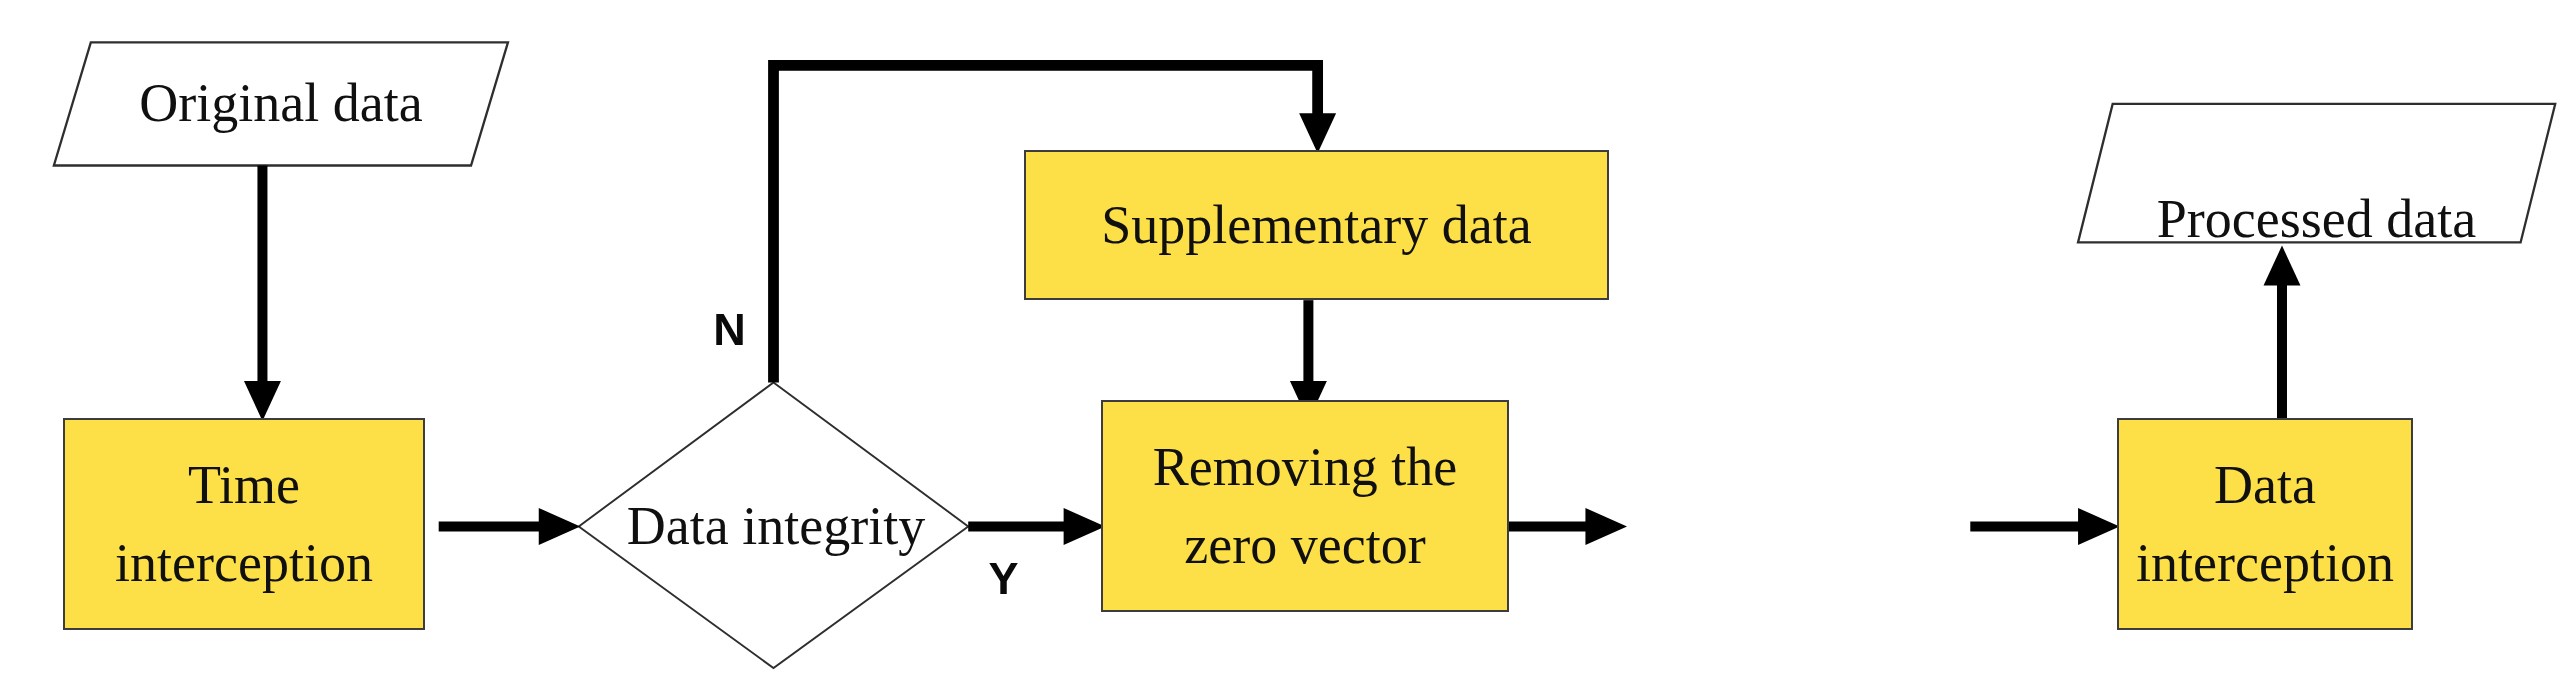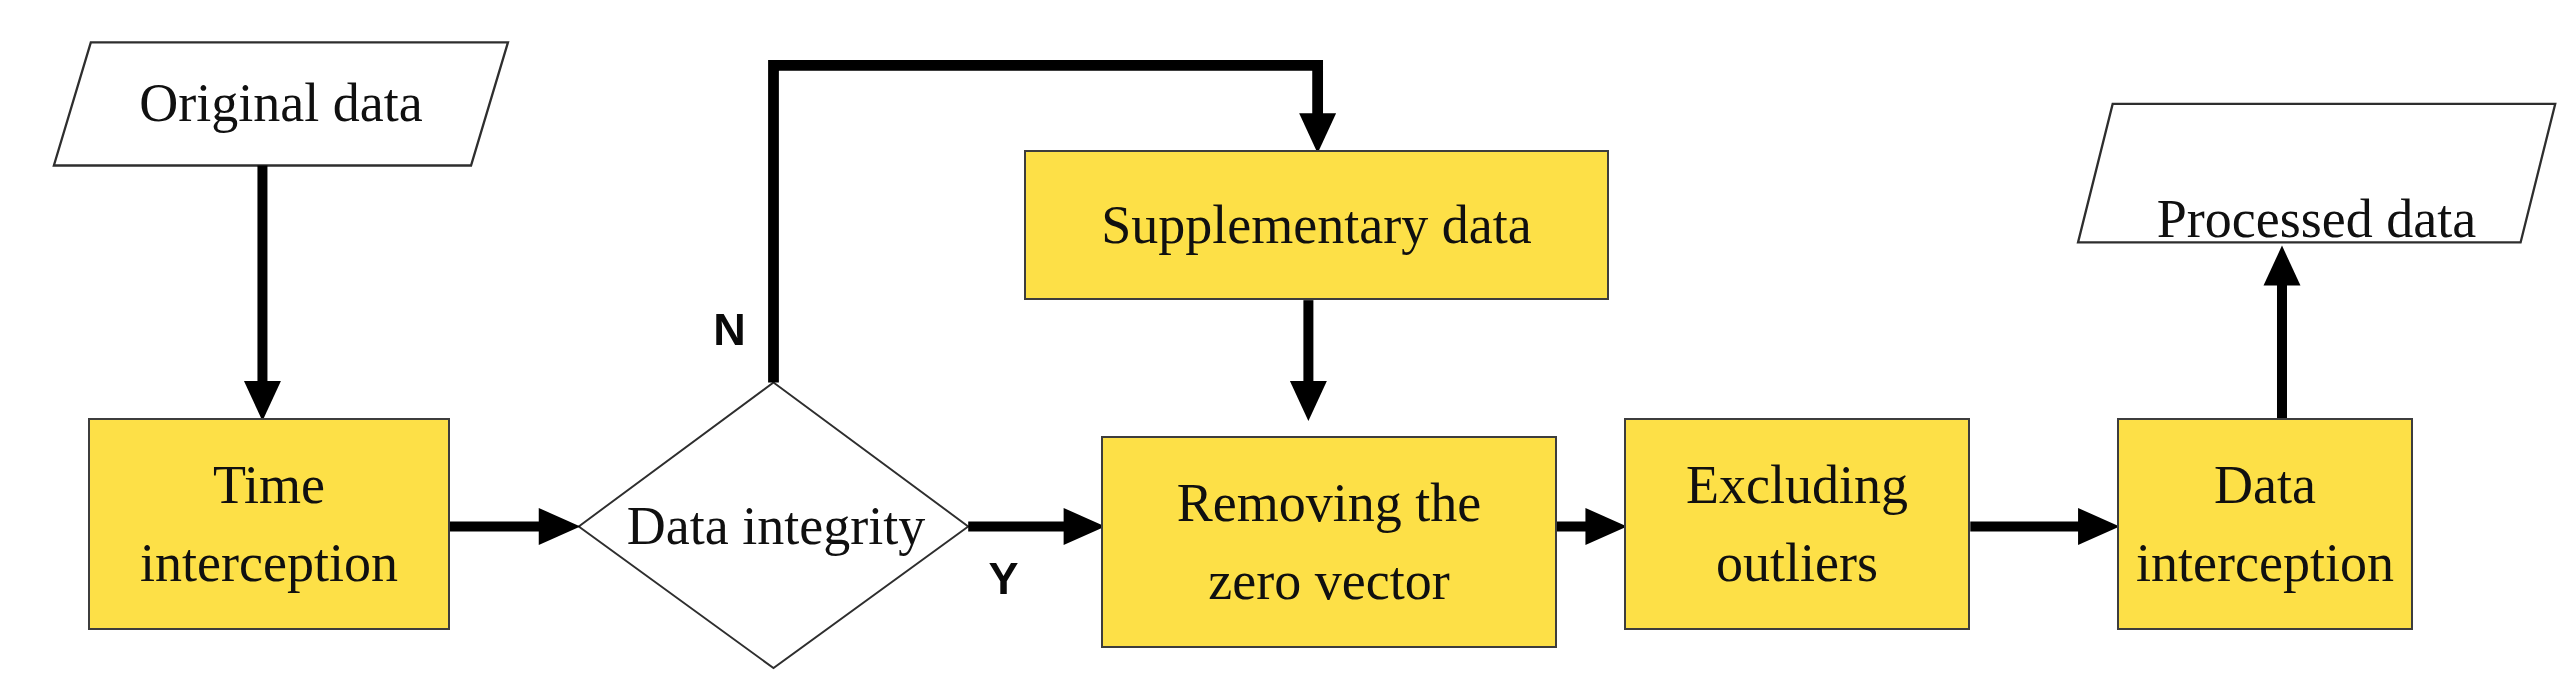--- a/index.html
+++ b/index.html
@@ -101,32 +101,30 @@
 
     <path class="arrow-line" d="M2560 684 L2702 684" stroke="#000000"></path>
     <polygon points="2754,684 2700,660 2700,708" fill="#000000"></polygon>
 
     <path class="arrow-line" d="M2965 543 L2965 367" stroke="#000000"></path>
     <polygon points="2965,319 2941,371 2989,371" fill="#000000"></polygon>
   </svg>
 
   <div class="node-label" style="left:54px; top:42px; width:454px; height:123px;">Original data</div>
 
-  <div class="node-label rect-node" style="left:88px; top:418px; width:362px; height:212px;">Time
+  <div class="node-label rect-node" style="left:63px; top:418px; width:362px; height:212px;">Time
 interception</div>
 
   <div class="node-label" style="left:579px; top:385px; width:394px; height:283px;text-align:right;">Data integrity</div>
 
   <div class="node-label rect-node" style="left:1024px; top:150px; width:585px; height:150px;">Supplementary data</div>
 
-  <div class="node-label rect-node" style="left:1101px; top:436px; width:456px; height:212px;">Removing the
+  <div class="node-label rect-node" style="left:1101px; top:400px; width:408px; height:212px;">Removing the
 zero vector</div>
 
-  <div class="node-label rect-node" style="left:1624px; top:418px; width:346px; height:212px;">Excluding
-outliers</div>
 
   <div class="node-label rect-node" style="left:2117px; top:418px; width:296px; height:212px;">Data
 interception</div>
 
   <div class="node-label" style="left:2078px; top:104px; width:477px; height:139px;margin-top:46px;">Processed data</div>
 
   <div class="branch-label" style="left:685px; top:302px; width:89px; height:55px;">N</div>
 
   <div class="branch-label" style="left:961px; top:550px; width:85px; height:58px;">Y</div>
 

